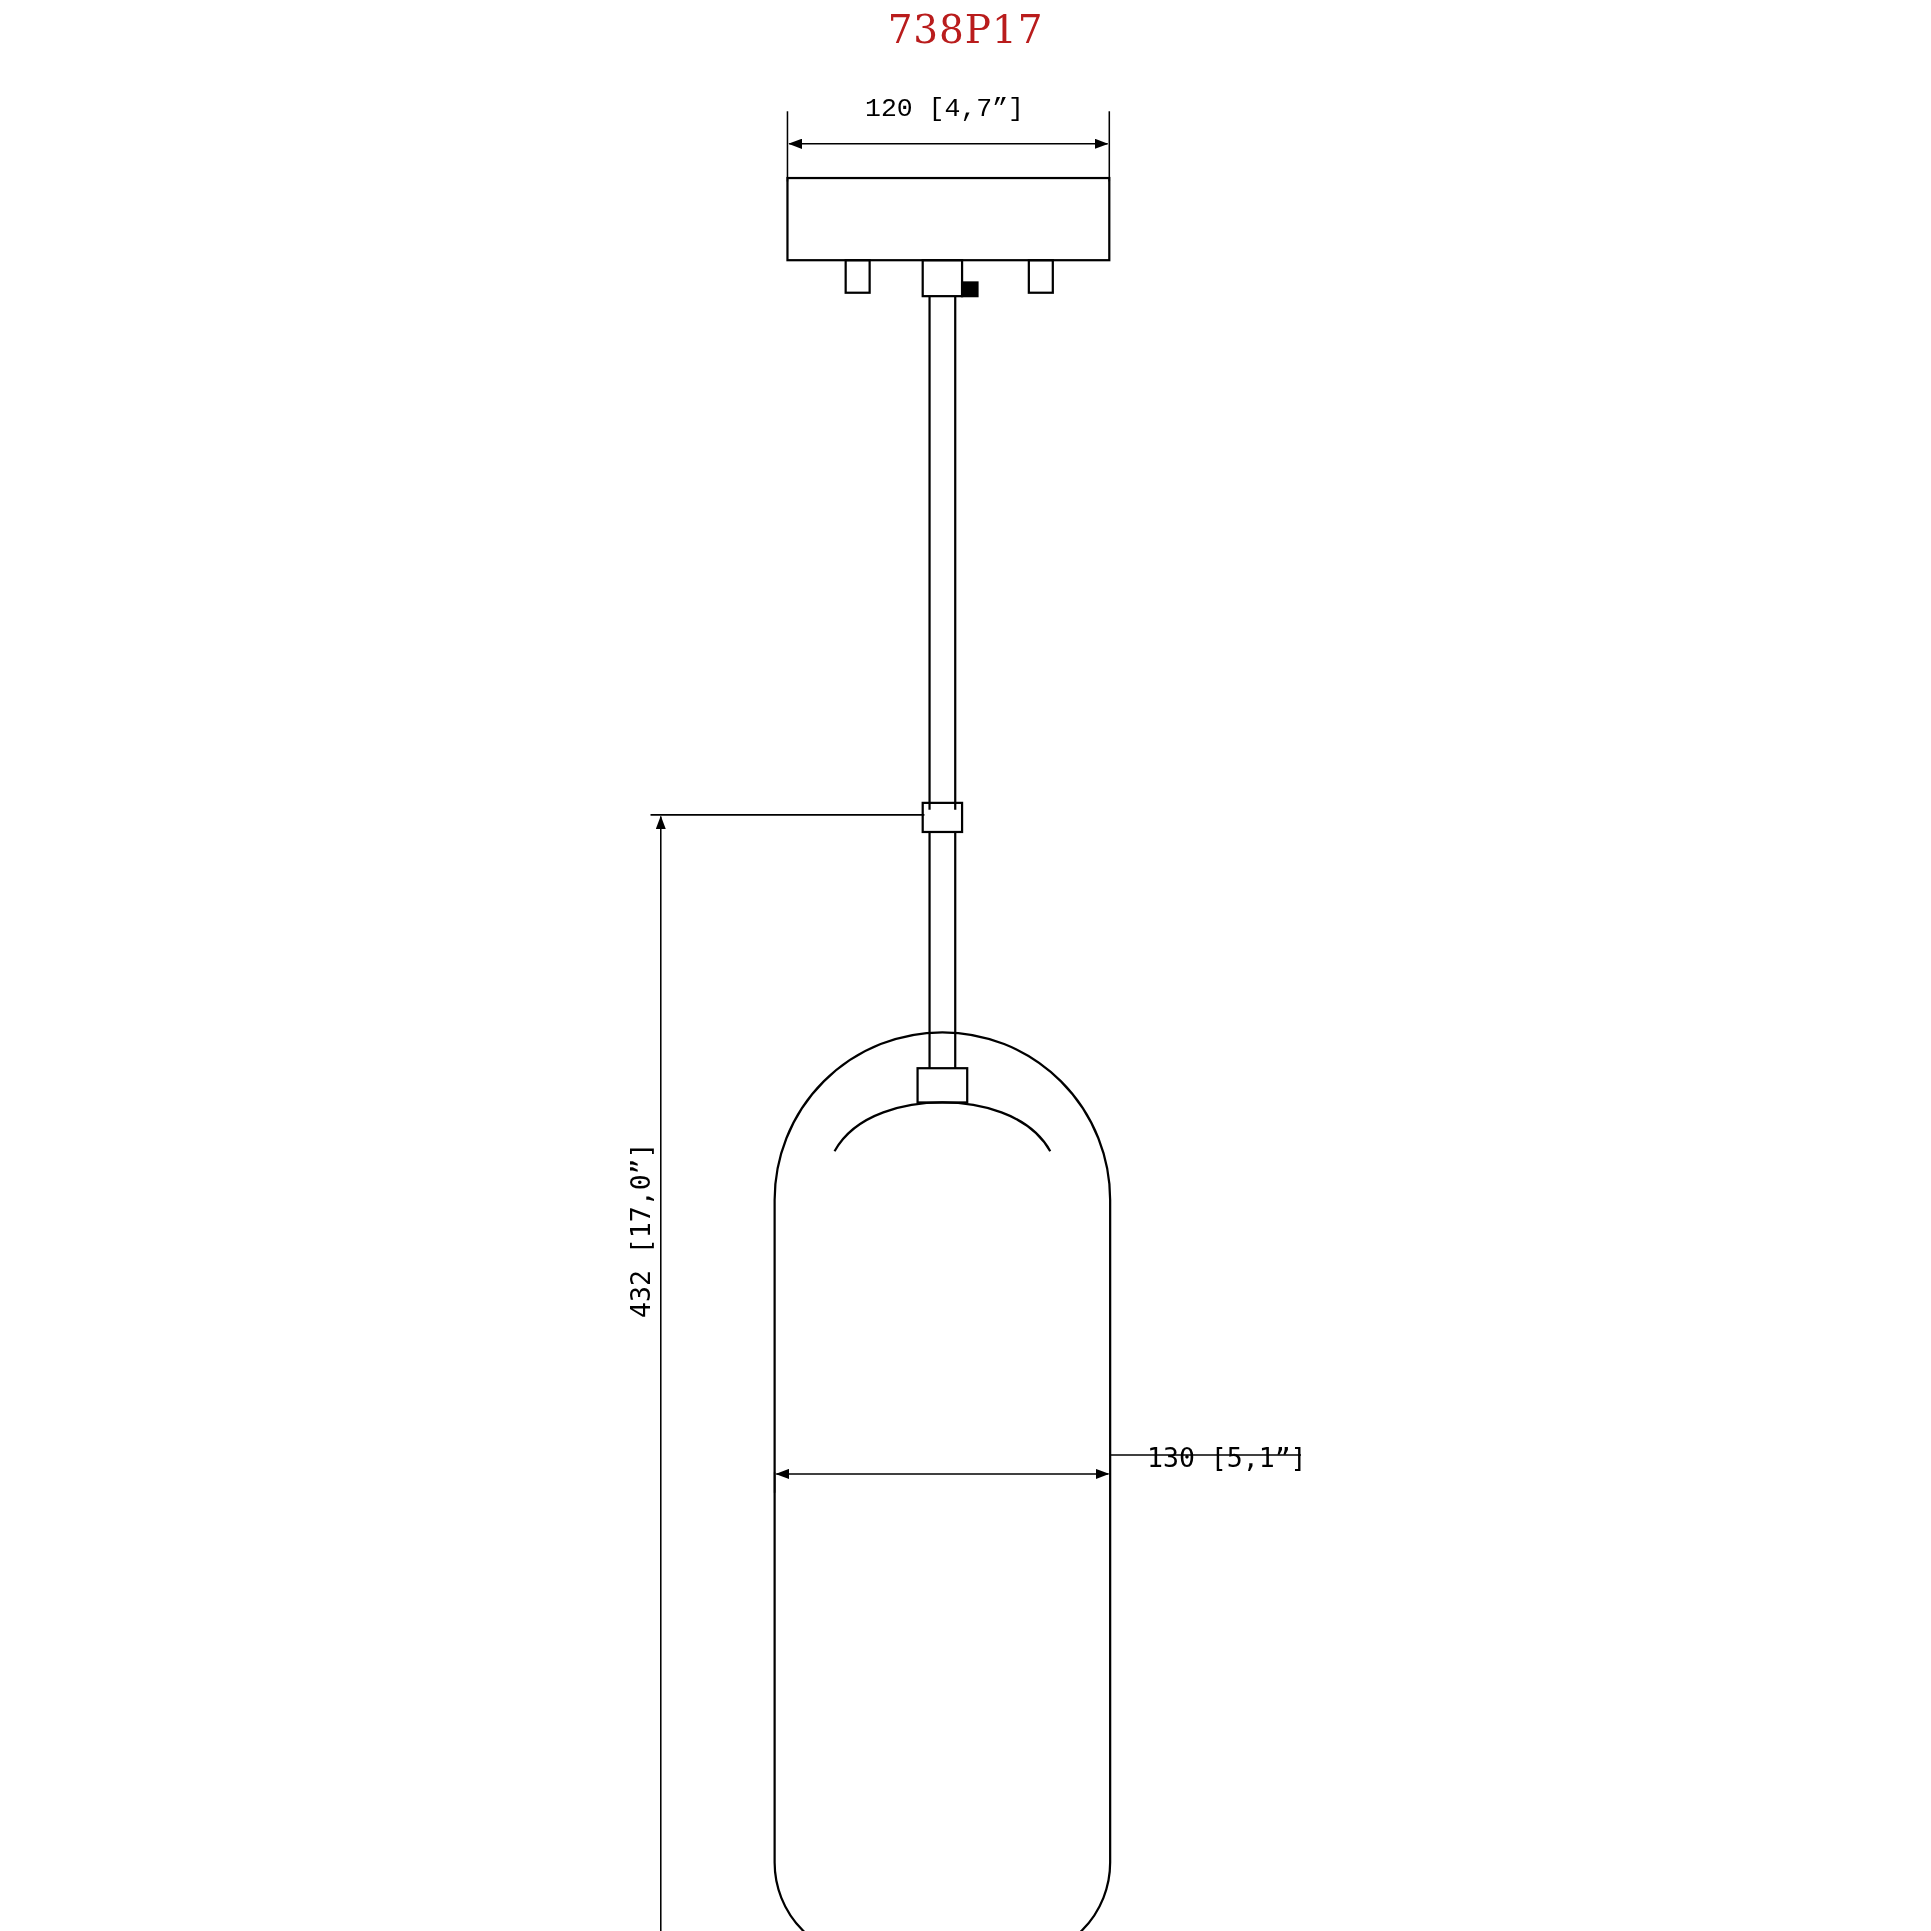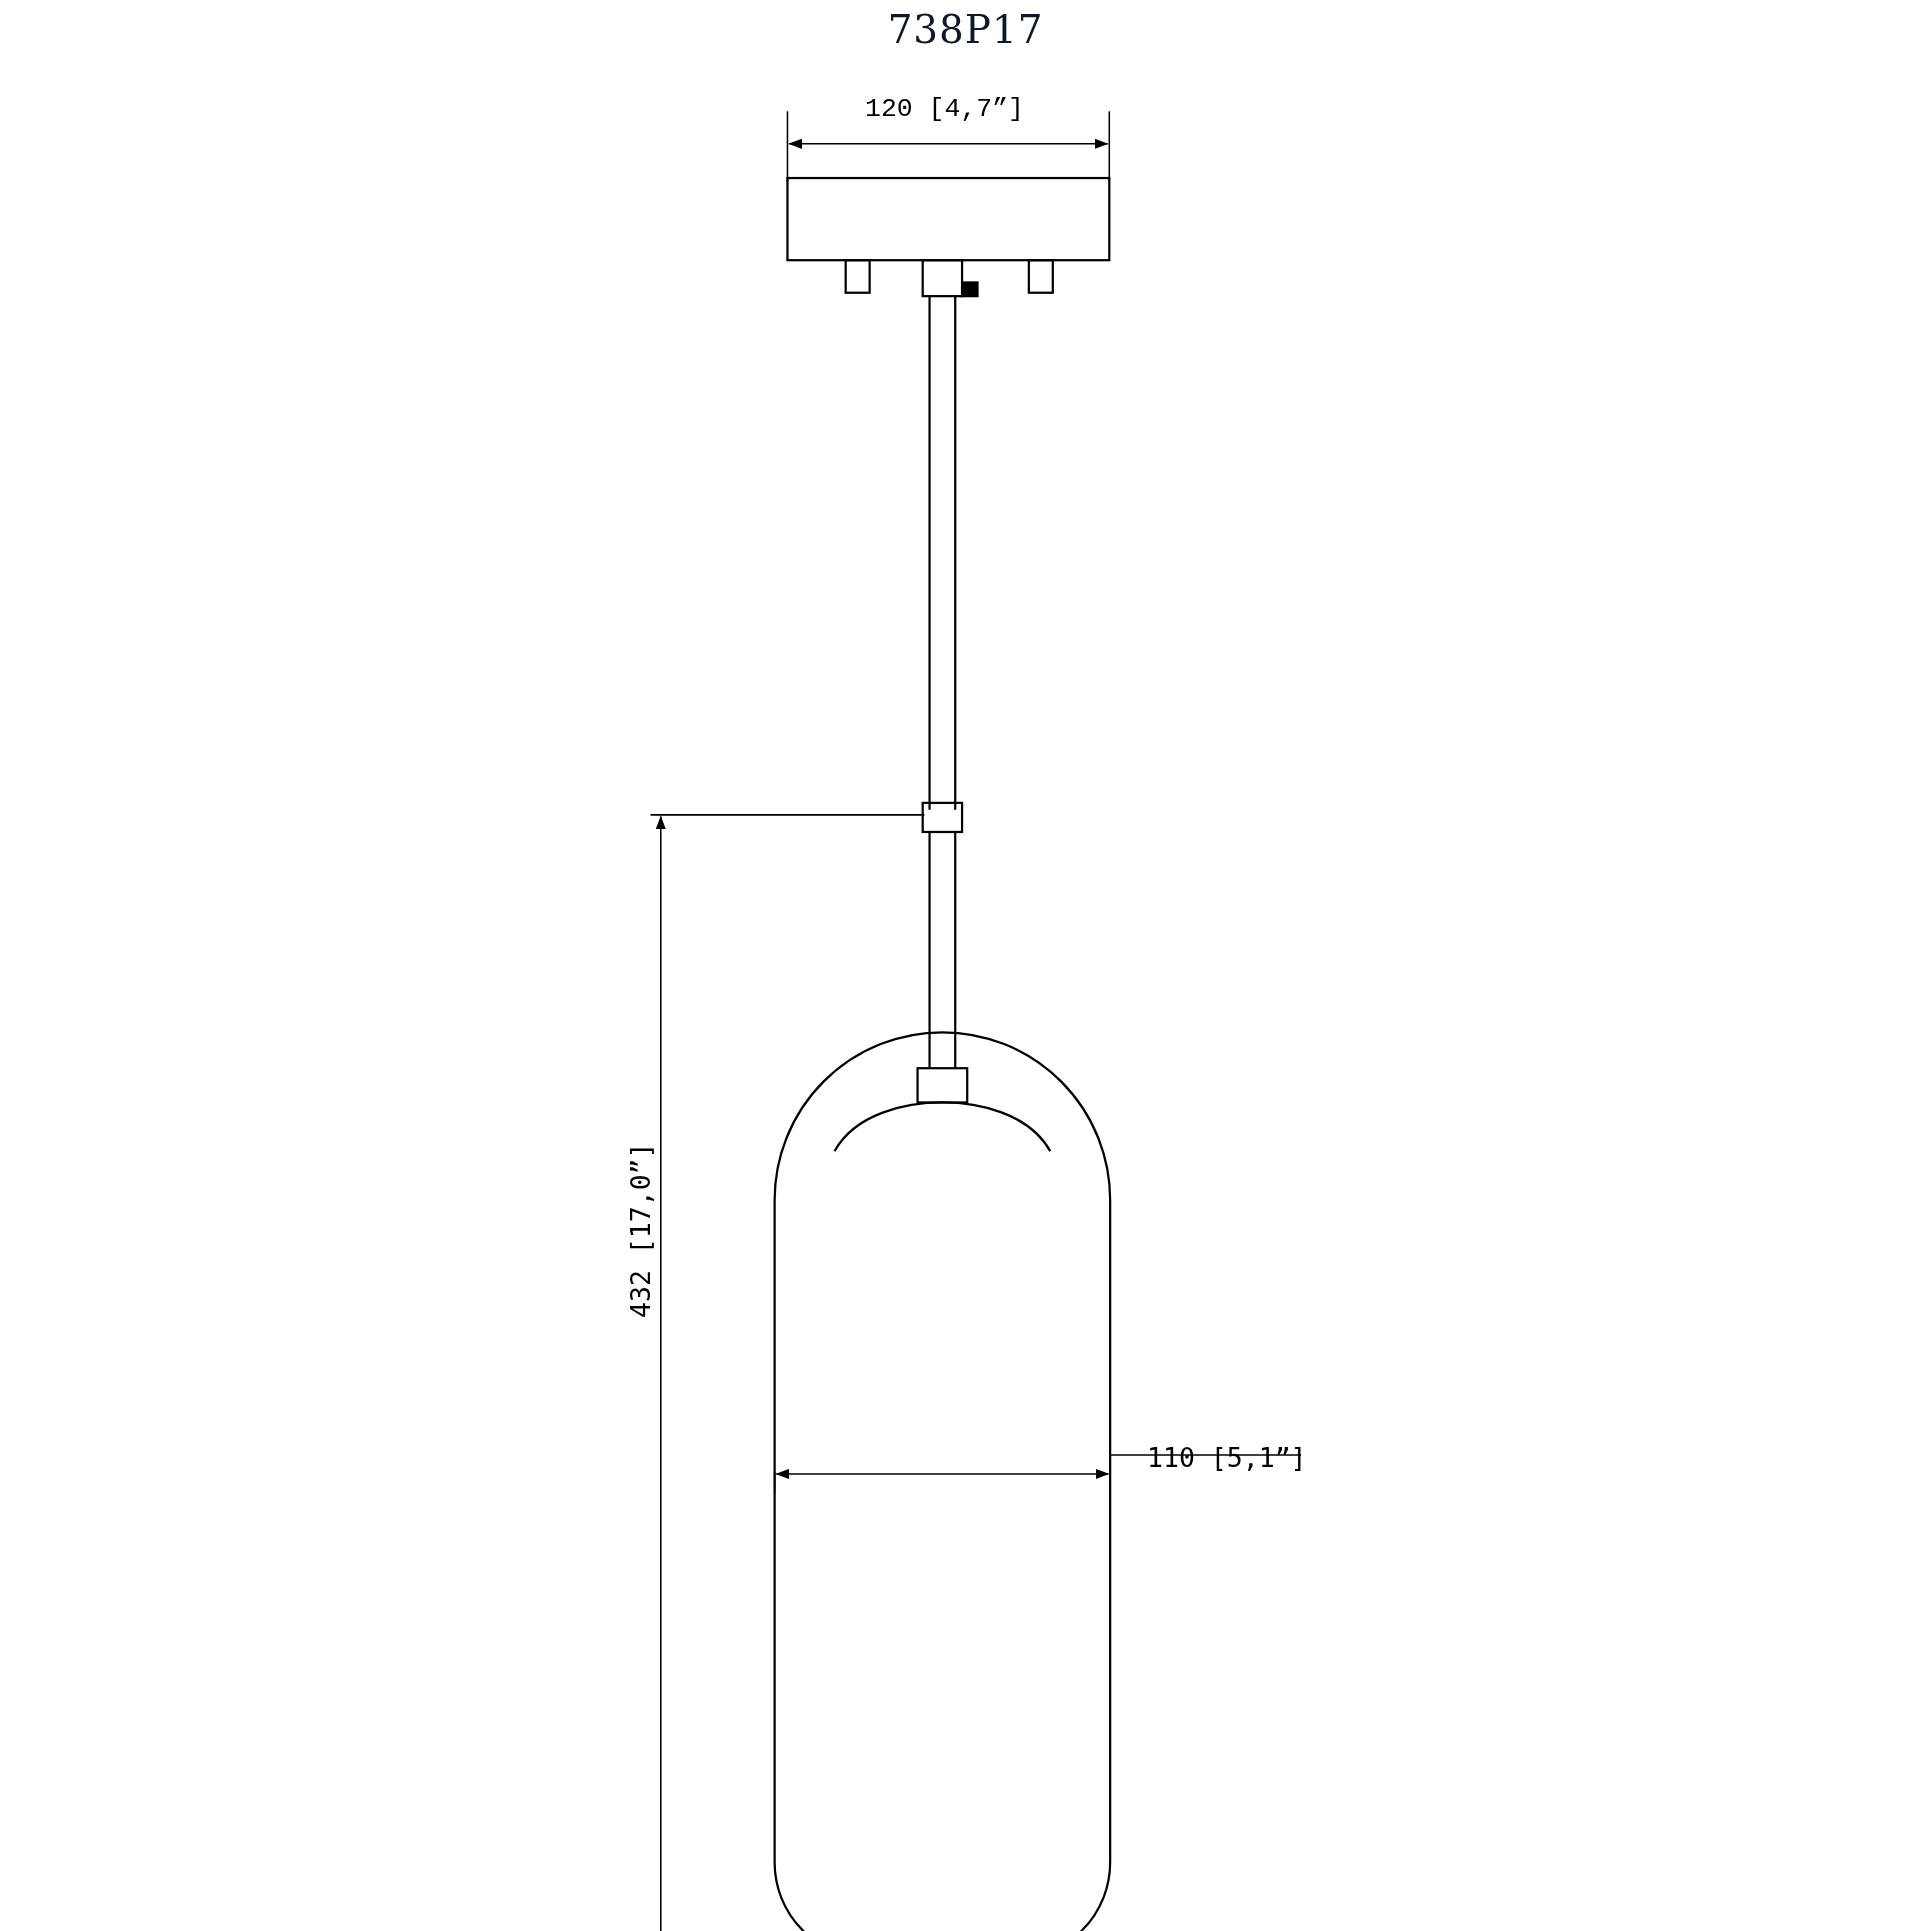--- a/index.html
+++ b/index.html
@@ -21,21 +21,21 @@
   }
   #title {
     position: absolute;
     top: 6.8px;
     left: 0;
     width: 1931px;
     text-align: center;
     font-family: "DejaVu Serif", serif;
     font-size: 39px;
     letter-spacing: 0.9px;
-    color: #0f172a;
+    color: #b91c1c;
   }
   .drawing {
     position: absolute;
     top: 0;
     left: 0;
   }
   .dimlabel {
     position: absolute;
     font-family: "DejaVu Sans Mono", monospace;
     font-size: 26.5px;
@@ -121,18 +121,18 @@
 
     <g stroke="#000" stroke-width="1.8" fill="none">
       <line x1="760" y1="952" x2="1080" y2="952"></line>
       <line x1="760" y1="2288" x2="1010" y2="2288"></line>
       <line x1="772" y1="954" x2="772" y2="2286" marker-start="url(#arrowL)" marker-end="url(#arrowR)"></line>
     </g>
   </svg>
 
   <div class="dimlabel" id="dim-top-label">120 [4,7”]</div>
 
-  <div class="dimlabel" id="dim-width-label">110 [5,1”]</div>
+  <div class="dimlabel" id="dim-width-label">130 [5,1”]</div>
 
   <div class="dimlabel" id="dim-height-label">432 [17,0”]</div>
 
 </div>
 
 
 </body></html>

